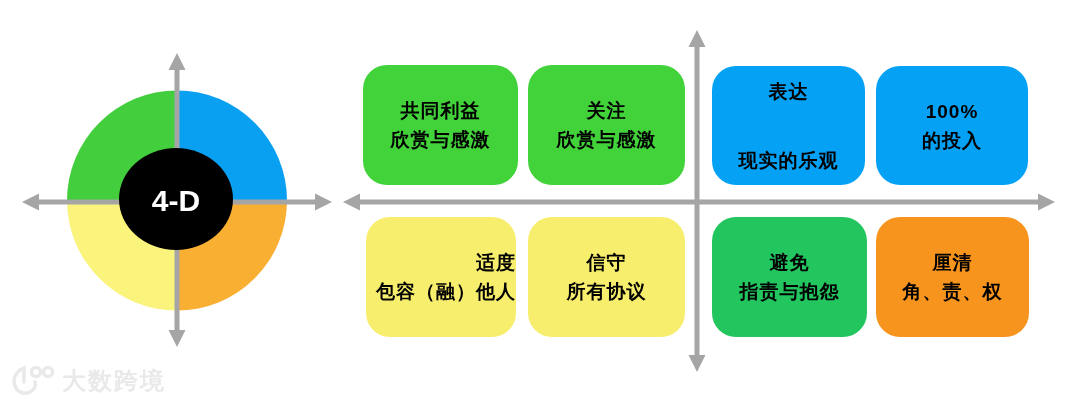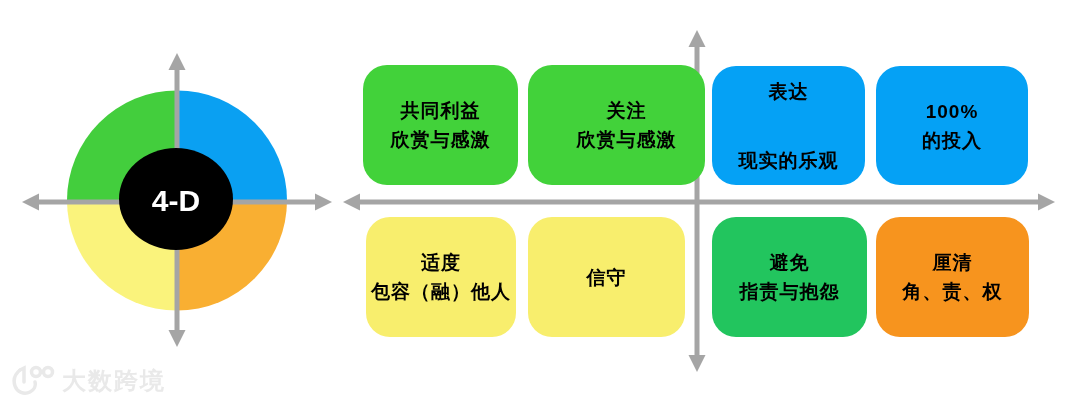--- a/index.html
+++ b/index.html
@@ -23,21 +23,21 @@
     font-size: 19px;
     line-height: 29px;
     text-align: center;
     letter-spacing: 1px;
   }
   
   .b1 { left: 363px; top: 65px;  width: 155px; height: 120px; }
   .b2 { left: 528px; top: 65px;  width: 157px; height: 120px; }
   .b3 { left: 712px; top: 66px;  width: 153px; height: 119px; gap: 40px; }
   .b4 { left: 876px; top: 66px;  width: 152px; height: 119px; }
-  .b5 { left: 366px; top: 217px; width: 150px; height: 120px; }
+  .b5 { left: 366px; top: 217px; width: 150px; height: 120px; align-items: flex-end; }
   .b6 { left: 528px; top: 217px; width: 157px; height: 120px; }
   .b7 { left: 712px; top: 217px; width: 155px; height: 120px; }
   .b8 { left: 876px; top: 217px; width: 153px; height: 120px; }
 
   .watermark {
     position: absolute;
     left: 12px; top: 362px;
     display: flex;
     align-items: center;
     gap: 4px;
@@ -84,38 +84,39 @@
     <polygon points="1055,202 1038,193.5 1038,210.5"></polygon>
     <polygon points="697,30 688.5,47 705.5,47"></polygon>
     <polygon points="697,372 688.5,355 705.5,355"></polygon>
   </g>
 </svg>
 
 <div class="box b1" style="background: rgb(66, 210, 58);">
   <div>共同利益</div>
   <div>欣赏与感激</div>
 </div>
-<div class="box b2" style="background: rgb(66, 210, 58); padding-left: 20px;">
+<div class="box b2" style="background: rgb(66, 210, 58);">
   <div>关注</div>
   <div>欣赏与感激</div>
 </div>
 <div class="box b3" style="background: rgb(5, 161, 245);">
   <div>表达</div>
   <div>现实的乐观</div>
 </div>
 <div class="box b4" style="background: rgb(5, 161, 245);">
   <div>100%</div>
   <div>的投入</div>
 </div>
 <div class="box b5" style="background: rgb(248, 238, 109);">
   <div>适度</div>
   <div>包容（融）他人</div>
 </div>
 <div class="box b6" style="background: rgb(248, 238, 109);">
   <div>信守</div>
+  <div>所有协议</div>
 </div>
 <div class="box b7" style="background: #22c55e;">
   <div>避免</div>
   <div>指责与抱怨</div>
 </div>
 <div class="box b8" style="background: rgb(247, 148, 30);">
   <div>厘清</div>
   <div>角、责、权</div>
 </div>
 

